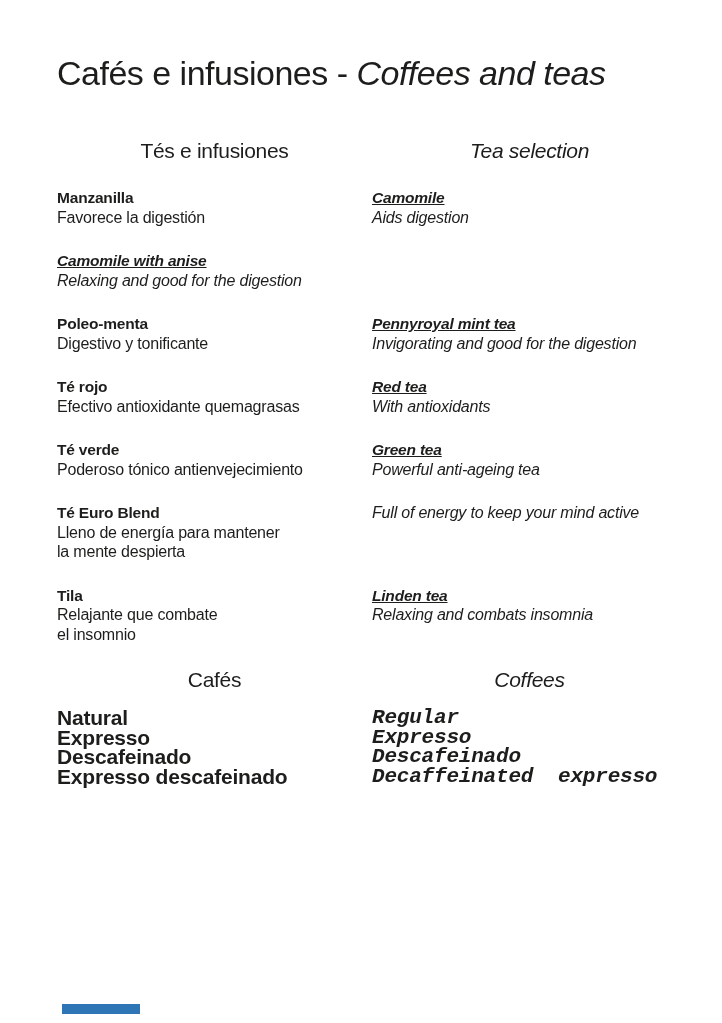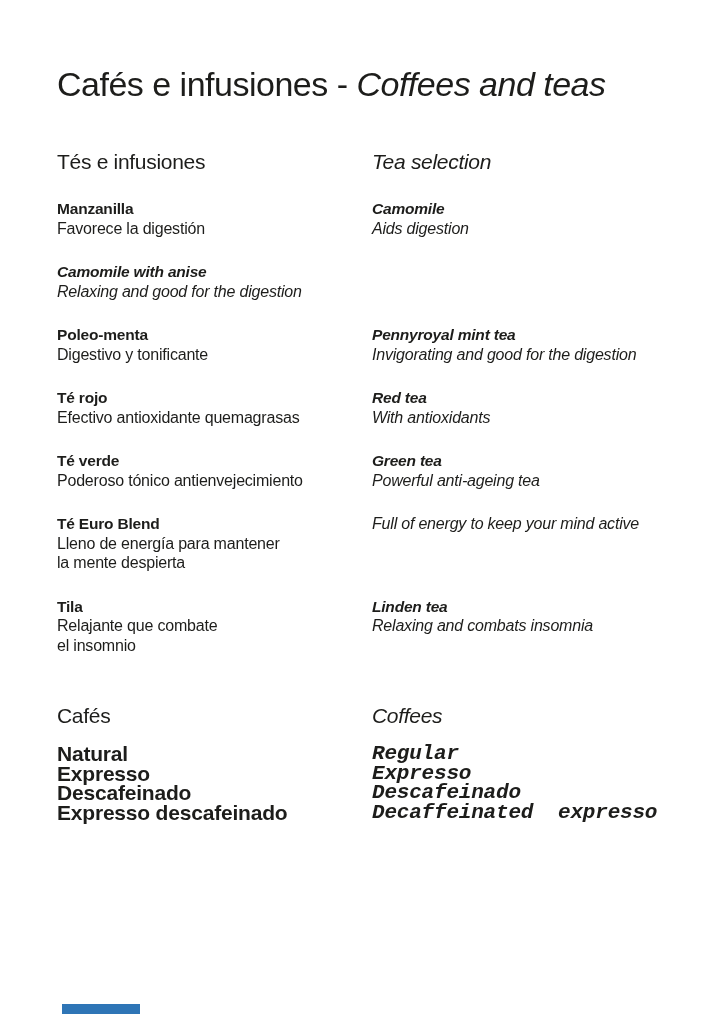--- a/index.html
+++ b/index.html
@@ -7,37 +7,37 @@
   body {
     background: #ffffff;
     font-family: "Liberation Sans", sans-serif;
     color: #1d1d1b;
     position: relative;
     overflow: hidden;
   }
   .content {
     position: absolute;
     left: 57px;
-    top: 16px;
+    top: 5px;
     width: 630px;
   }
   .page-title {
     margin-top: 48px;
     font-size: 34px;
     line-height: 40px;
     font-weight: 300;
     letter-spacing: -0.5px;
     white-space: nowrap;
   }
   .page-title .en { font-style: italic; }
   .row { display: flex; margin-top: 24px; }
   .col-es { width: 315px; flex: 0 0 315px; }
   .col-en { flex: 1; }
-  .section-heads { margin-top: 45px; }
-  .section-heads.second { margin-top: 48px; }
+  .section-heads { margin-top: 45px; text-align: center; }
+  .section-heads.second { margin-top: 23px; }
   .section-heading {
     font-size: 21px;
     line-height: 26px;
     font-weight: 400;
     letter-spacing: -0.3px;
   }
   .col-en .section-heading { font-style: italic; }
   .tea-rows { margin-top: 16px; }
   .tea-row { margin-bottom: 19px; }
   .item-name {
@@ -46,21 +46,21 @@
     font-weight: 700;
     letter-spacing: -0.2px;
   }
   .item-desc {
     font-size: 16px;
     line-height: 19.5px;
     font-weight: 400;
     letter-spacing: -0.2px;
     white-space: pre-line;
   }
-  .col-en .item-name { font-style: italic; }
+  .col-en .item-name { font-style: italic; text-decoration: underline; }
   .col-en .item-desc { font-style: italic; }
   .coffee-row { margin-top: 15px; }
   .coffee-item {
     font-size: 21px;
     line-height: 19.5px;
     font-weight: 700;
     letter-spacing: -0.2px;
     white-space: pre-wrap;
   }
   .col-en .coffee-item { font-style: italic; font-family: Liberation Mono, monospace; }

